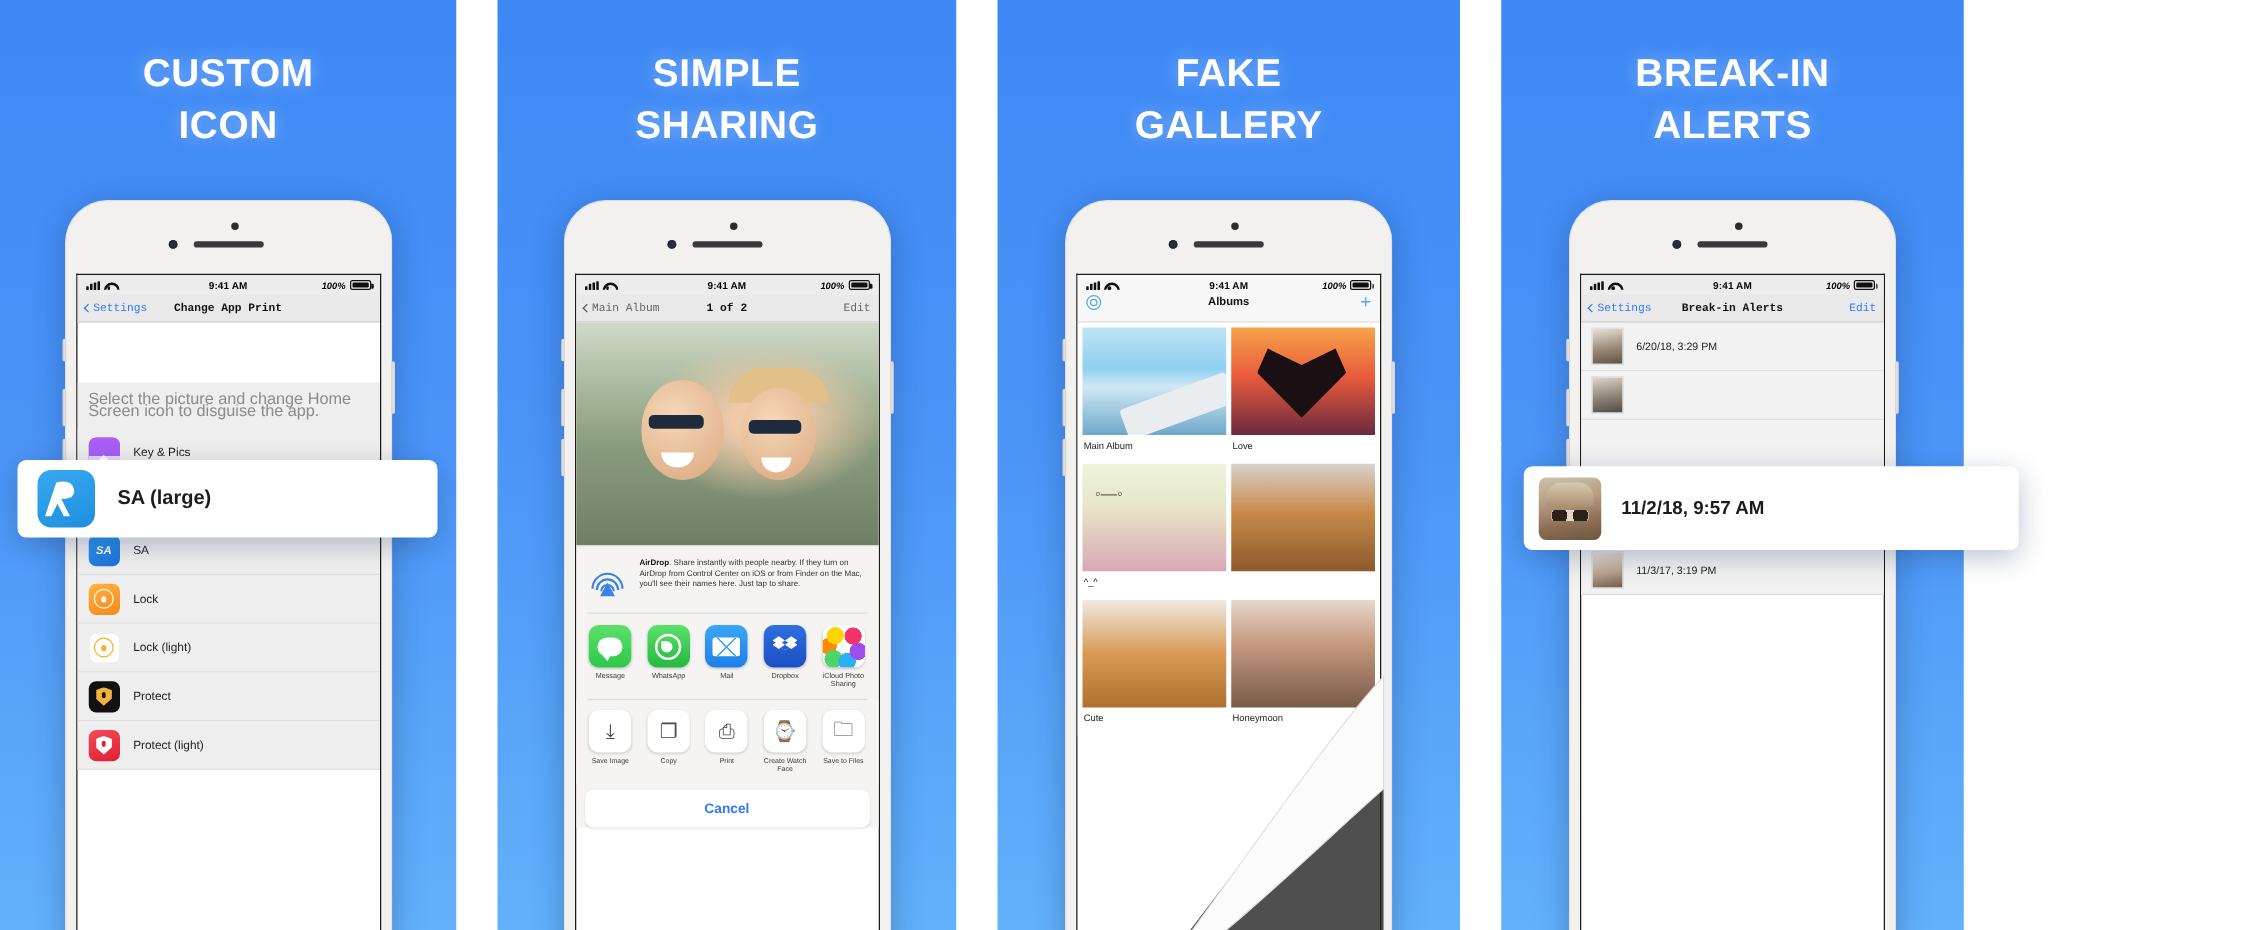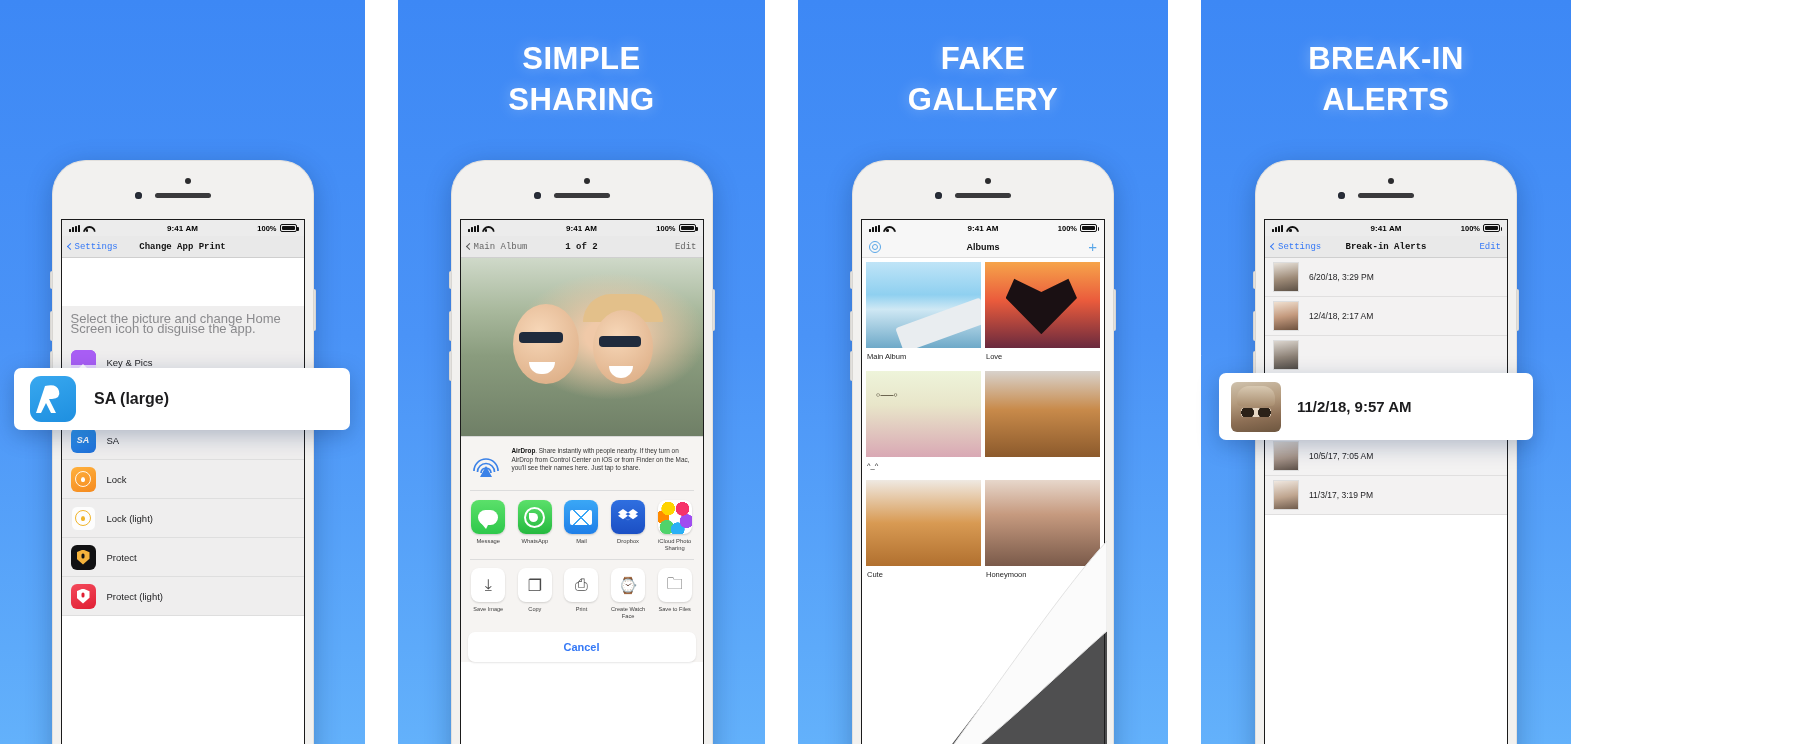--- a/index.html
+++ b/index.html
@@ -113,21 +113,21 @@
     clip-path: polygon(0 0,100% 0,100% 48%,0 48%);
   }
   .wifi::after{
     content:""; position:absolute; left:3.2px; top:4.6px;
     width:2.6px;height:2.6px;border-radius:50%;background:#111;
   }
   .sb-time {
     position: absolute; left: 0; right: 0; text-align: center;
     font-weight: bold; font-size: 8px; letter-spacing: .1px;
   }
-  .sb-right { margin-left: auto; display: flex; align-items: center; gap: 3px; }
+  .sb-right { margin-left: auto; display: flex; align-items: center; gap: 3px; font-style: italic; }
   .batt-pct { font-size: 7.5px; font-weight: bold; }
   .batt {
     width: 17px; height: 8px; border: 1px solid #111; border-radius: 2px;
     position: relative; padding: 1px;
   }
   .batt::after{
     content:""; position:absolute; right:-3px; top:2.2px;
     width:1.5px;height:3.5px;background:#111;border-radius:0 1px 1px 0;
   }
   .batt span { display:block; height:100%; width:100%; background:#111; border-radius:1px; }
@@ -253,21 +253,21 @@
   }
   .callout .co-lbl { font-size: 16px; color: #1c1c1e; }
 
   .co1 { left: 14px; top: 368px; width: 336px; height: 62px; padding: 0 16px; }
   .co1 .co-ic {
     width: 46px; height: 46px; margin-right: 18px;
     background: linear-gradient(160deg,#38a8ef,#1e8fe0);
     position: relative;
   }
 
-  .co4 { left: 1219px; top: 373px; width: 314px; height: 67px; padding: 0 12px; }
+  .co4 { left: 1219px; top: 373px; width: 396px; height: 67px; padding: 0 12px; }
   .co4 .co-ic {
     width: 50px; height: 50px; margin-right: 16px; border-radius: 6px;
     background: linear-gradient(170deg,#cfc2ad 0%,#b49b7e 38%,#8d6f55 70%,#6d563f 100%);
     position: relative;
   }
   .co4 .co-ic::before{
     content:""; position:absolute; left:6px; top:4px; right:6px; height:20px;
     border-radius: 12px 12px 4px 4px;
     background: linear-gradient(180deg,#d8c9b2,#a98e70);
   }
@@ -379,21 +379,21 @@
 
   .cancel-btn {
     margin: 5px 7px 0; height: 30px; border-radius: 7px; background: #fff;
     display: flex; align-items: center; justify-content: center;
     color: #3478f6; font-size: 11px; font-weight: bold;
     box-shadow: 0 1px 2px rgba(0,0,0,0.10);
   }
 
   
   .p3-nav {
-    height: 22px; background: #f7f7f7; display: flex; align-items: center;
+    height: 22px; background: #f7f7f7; display: flex; 
     padding: 0 7px; position: relative; border-bottom: 1px solid #dfdfdf;
   }
   .gear {
     width: 12px; height: 12px; border-radius: 50%;
     border: 1.6px solid #5aa7e8; position: relative;
   }
   .gear::after{
     content:""; position:absolute; left:50%; top:50%; transform: translate(-50%,-50%);
     width: 4px; height: 4px; border-radius: 50%; border: 1.3px solid #5aa7e8;
   }
@@ -434,20 +434,22 @@
   .ph-d { background: linear-gradient(170deg,#ece4dc,#b39a86 55%,#6a584a); }
   .ph-e { background: linear-gradient(170deg,#e3ddd6,#a8968a 55%,#5c5049); }
   .ph-f { background: linear-gradient(170deg,#efe7df,#bfa58f 55%,#6f5c4d); }
 </style>
 </head>
 <body>
 
 <div class="gallery">
 
   <div class="panel p1">
+    <div class="headline">CUSTOM
+ICON</div>
 
     <div class="phone">
       <div class="sensor"></div>
       <div class="speaker"></div>
       <div class="camera"></div>
       <div class="btn-side btn-mute"></div>
       <div class="btn-side btn-vol1"></div>
       <div class="btn-side btn-vol2"></div>
       <div class="btn-side btn-pwr"></div>
 
@@ -796,24 +798,20 @@
           <div class="nav-title">Break-in Alerts</div>
           <div class="nav-right">Edit</div>
         </div>
 
         <div class="p4-list">
           <div class="p4-row">
             <span class="ph ph-a"></span>
             <span class="tm">6/20/18, 3:29 PM</span>
           </div>
           <div class="p4-row">
-            <span class="ph ph-b"></span>
-            <span class="tm">12/4/18, 2:17 AM</span>
-          </div>
-          <div class="p4-row">
             <span class="ph ph-c"></span>
             <span class="tm"></span>
           </div>
           <div class="p4-row" style="height:62px;">
             <span class="ph" style="visibility:hidden"></span>
             <span class="tm"></span>
           </div>
           <div class="p4-row">
             <span class="ph ph-e"></span>
             <span class="tm">10/5/17, 7:05 AM</span>

